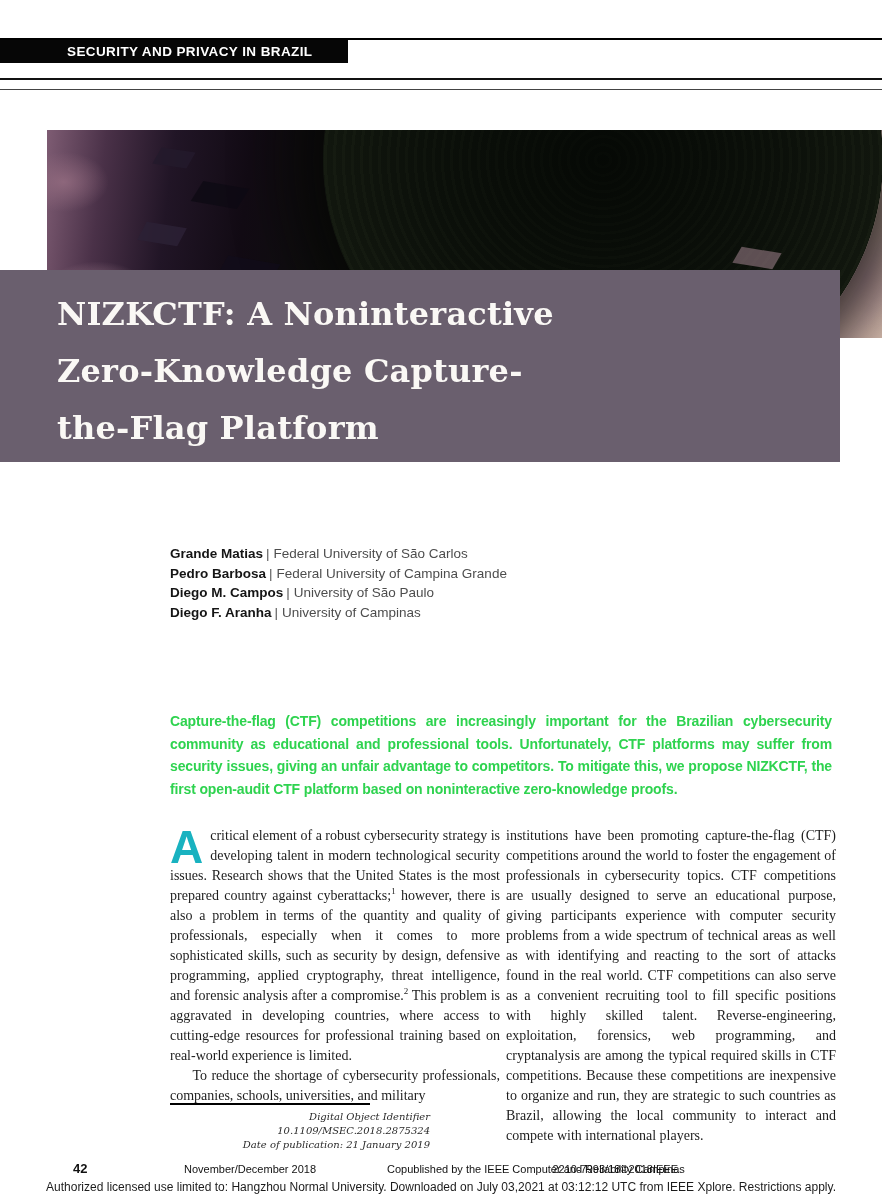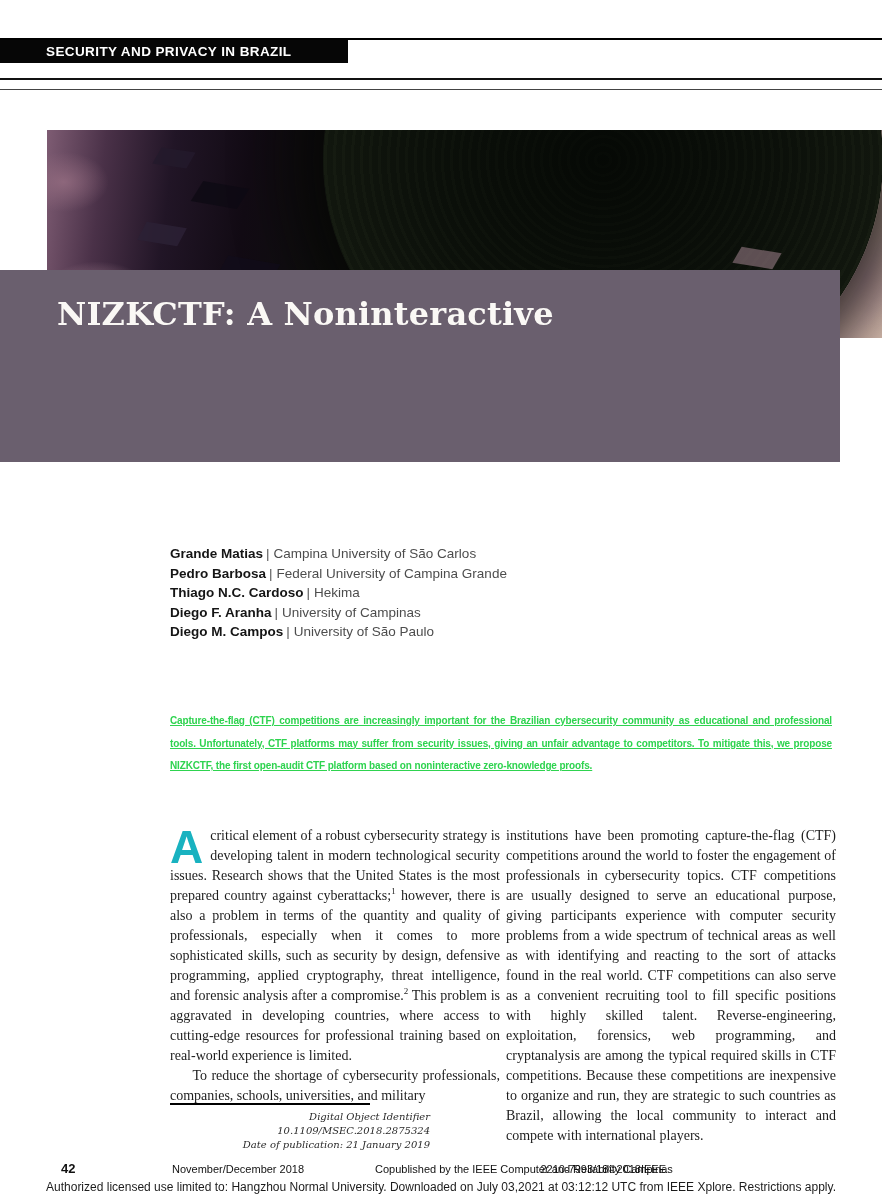--- a/index.html
+++ b/index.html
@@ -14,21 +14,21 @@
     font-family: "Liberation Sans", sans-serif;
   }
 
   
   .rule-top    { position: absolute; left: 0; top: 38px; width: 882px; height: 2px; background: #000; }
   .dept-banner {
     position: absolute; left: 0; top: 40px; width: 348px; height: 23px;
     background: #060606; color: #fff;
     font-family: "Liberation Sans", sans-serif;
     font-weight: bold; font-size: 13.5px; letter-spacing: 0.4px;
-    line-height: 23px; padding-left: 46px;
+    line-height: 23px; padding-left: 67px;
   }
   .rule-mid    { position: absolute; left: 0; top: 78px; width: 882px; height: 2px; background: #111; }
   .rule-mid2   { position: absolute; left: 0; top: 89px; width: 882px; height: 1px; background: #444; }
 
   
   .hero {
     position: absolute; left: 47px; top: 130px; width: 835px; height: 208px;
     overflow: hidden;
     background:
       radial-gradient(ellipse 90px 48px at 93% 14%, rgba(236,219,185,0.9) 0%, rgba(236,219,185,0) 70%),
@@ -78,25 +78,24 @@
 
   
   .authors { position: absolute; left: 170px; top: 544px; font-size: 13.5px; line-height: 19.5px; color: #4d4d4d; }
   .authors .name { font-weight: bold; color: #151515; }
   .authors .sep  { color: #555; padding: 0 4px 0 3px; }
 
   
   .abstract {
     position: absolute; left: 170px; top: 710px; width: 662px;
     font-family: "Liberation Sans", sans-serif;
-    font-weight: bold; font-size: 10px; line-height: 22.5px;
+    font-weight: bold; font-size: 14px; line-height: 22.5px;
     letter-spacing: -0.15px;
     color: #2ed34f;
     text-align: justify;
-    text-decoration: underline;
   }
 
   
   .col {
     position: absolute; top: 826px; width: 330px;
     font-family: "Liberation Serif", serif;
     font-size: 14px; line-height: 20px;
     color: #1d1d1d;
     text-align: justify;
   }
@@ -118,21 +117,21 @@
   .footnote .fn-rule { width: 200px; height: 2px; background: #000; margin-bottom: 5px; }
   .footnote .fn-line {
     font-family: "DejaVu Serif", serif;
     font-style: italic;
     font-size: 10px; line-height: 14px;
     color: #2a2a2a;
     text-align: right;
   }
 
   
-  .footer { position: absolute; left: 4px; top: 1161px; width: 714px; height: 16px; font-size: 11px; color: #111; text-align: right; }
+  .footer { position: absolute; left: 16px; top: 1161px; width: 714px; height: 16px; font-size: 11px; color: #111; text-align: right; }
   .footer .pageno    { position: absolute; left: 57px;  top: 0; font-weight: bold; font-size: 13px; }
   .footer .issue     { position: absolute; left: 168px; top: 2px; }
   .footer .copub     { position: absolute; left: 371px; top: 2px; }
   .footer .issn      { position: absolute; right: 52px; top: 2px; }
   .license {
     position: absolute; left: 0; top: 1180px; width: 882px;
     text-align: center;
     font-size: 12px; color: #1c1c1c;
     font-family: "Liberation Sans", sans-serif;
   }
@@ -155,37 +154,36 @@
     <div class="block b3"></div>
     <div class="block b4"></div>
     <div class="block b5"></div>
     <div class="disk"></div>
     <div class="block b6"></div>
     <div class="block b7"></div>
   </div>
 
   <div class="title-box">
     <span class="line">NIZKCTF: A Noninteractive</span>
+    <span class="line">Zero-Knowledge Capture-</span>
+    <span class="line">the-Flag Platform</span>
   </div>
 
   <div class="authors">
     <div>
-      <span class="name">Grande Matias</span><span class="sep">|</span><span>Campina University of São Carlos</span>
+      <span class="name">Grande Matias</span><span class="sep">|</span><span>Federal University of São Carlos</span>
     </div>
     <div>
       <span class="name">Pedro Barbosa</span><span class="sep">|</span><span>Federal University of Campina Grande</span>
     </div>
     <div>
-      <span class="name">Thiago N.C. Cardoso</span><span class="sep">|</span><span>Hekima</span>
+      <span class="name">Diego M. Campos</span><span class="sep">|</span><span>University of São Paulo</span>
     </div>
     <div>
       <span class="name">Diego F. Aranha</span><span class="sep">|</span><span>University of Campinas</span>
-    </div>
-    <div>
-      <span class="name">Diego M. Campos</span><span class="sep">|</span><span>University of São Paulo</span>
     </div>
   </div>
 
   <div class="abstract">Capture-the-flag (CTF) competitions are increasingly important for the Brazilian cybersecurity community as educational and professional tools. Unfortunately, CTF platforms may suffer from security issues, giving an unfair advantage to competitors. To mitigate this, we propose NIZKCTF, the first open-audit CTF platform based on noninteractive zero-knowledge proofs.</div>
 
   <div class="col col-left">
     <p><span class="dropcap">A</span><span>critical element of a robust cybersecurity strategy is developing talent in modern technological security issues. Research shows that the United States is the most prepared country against cyberattacks;</span><sup>1</sup><span> however, there is also a problem in terms of the quantity and quality of professionals, especially when it comes to more sophisticated skills, such as security by design, defensive programming, applied cryptography, threat intelligence, and forensic analysis after a compromise.</span><sup>2</sup><span> This problem is aggravated in developing countries, where access to cutting-edge resources for professional training based on real-world experience is limited.</span></p>
     <p class="indent">To reduce the shortage of cybersecurity professionals, companies, schools, universities, and military</p>
   </div>
 

